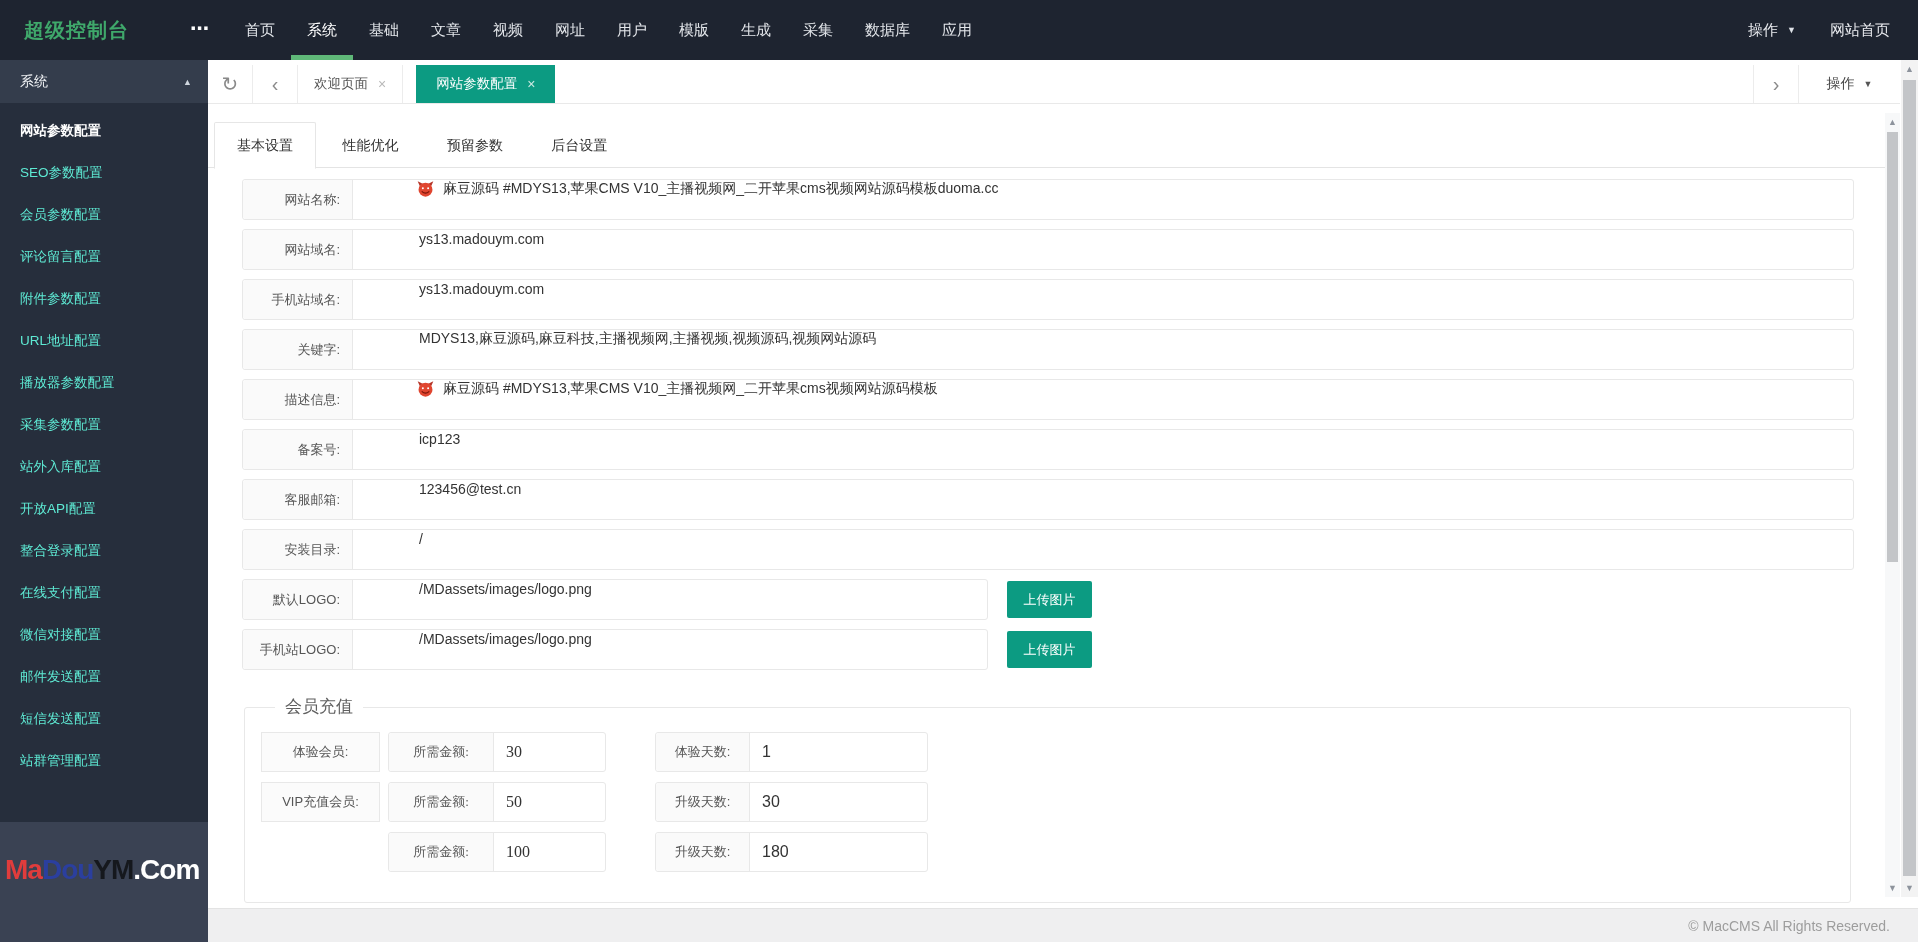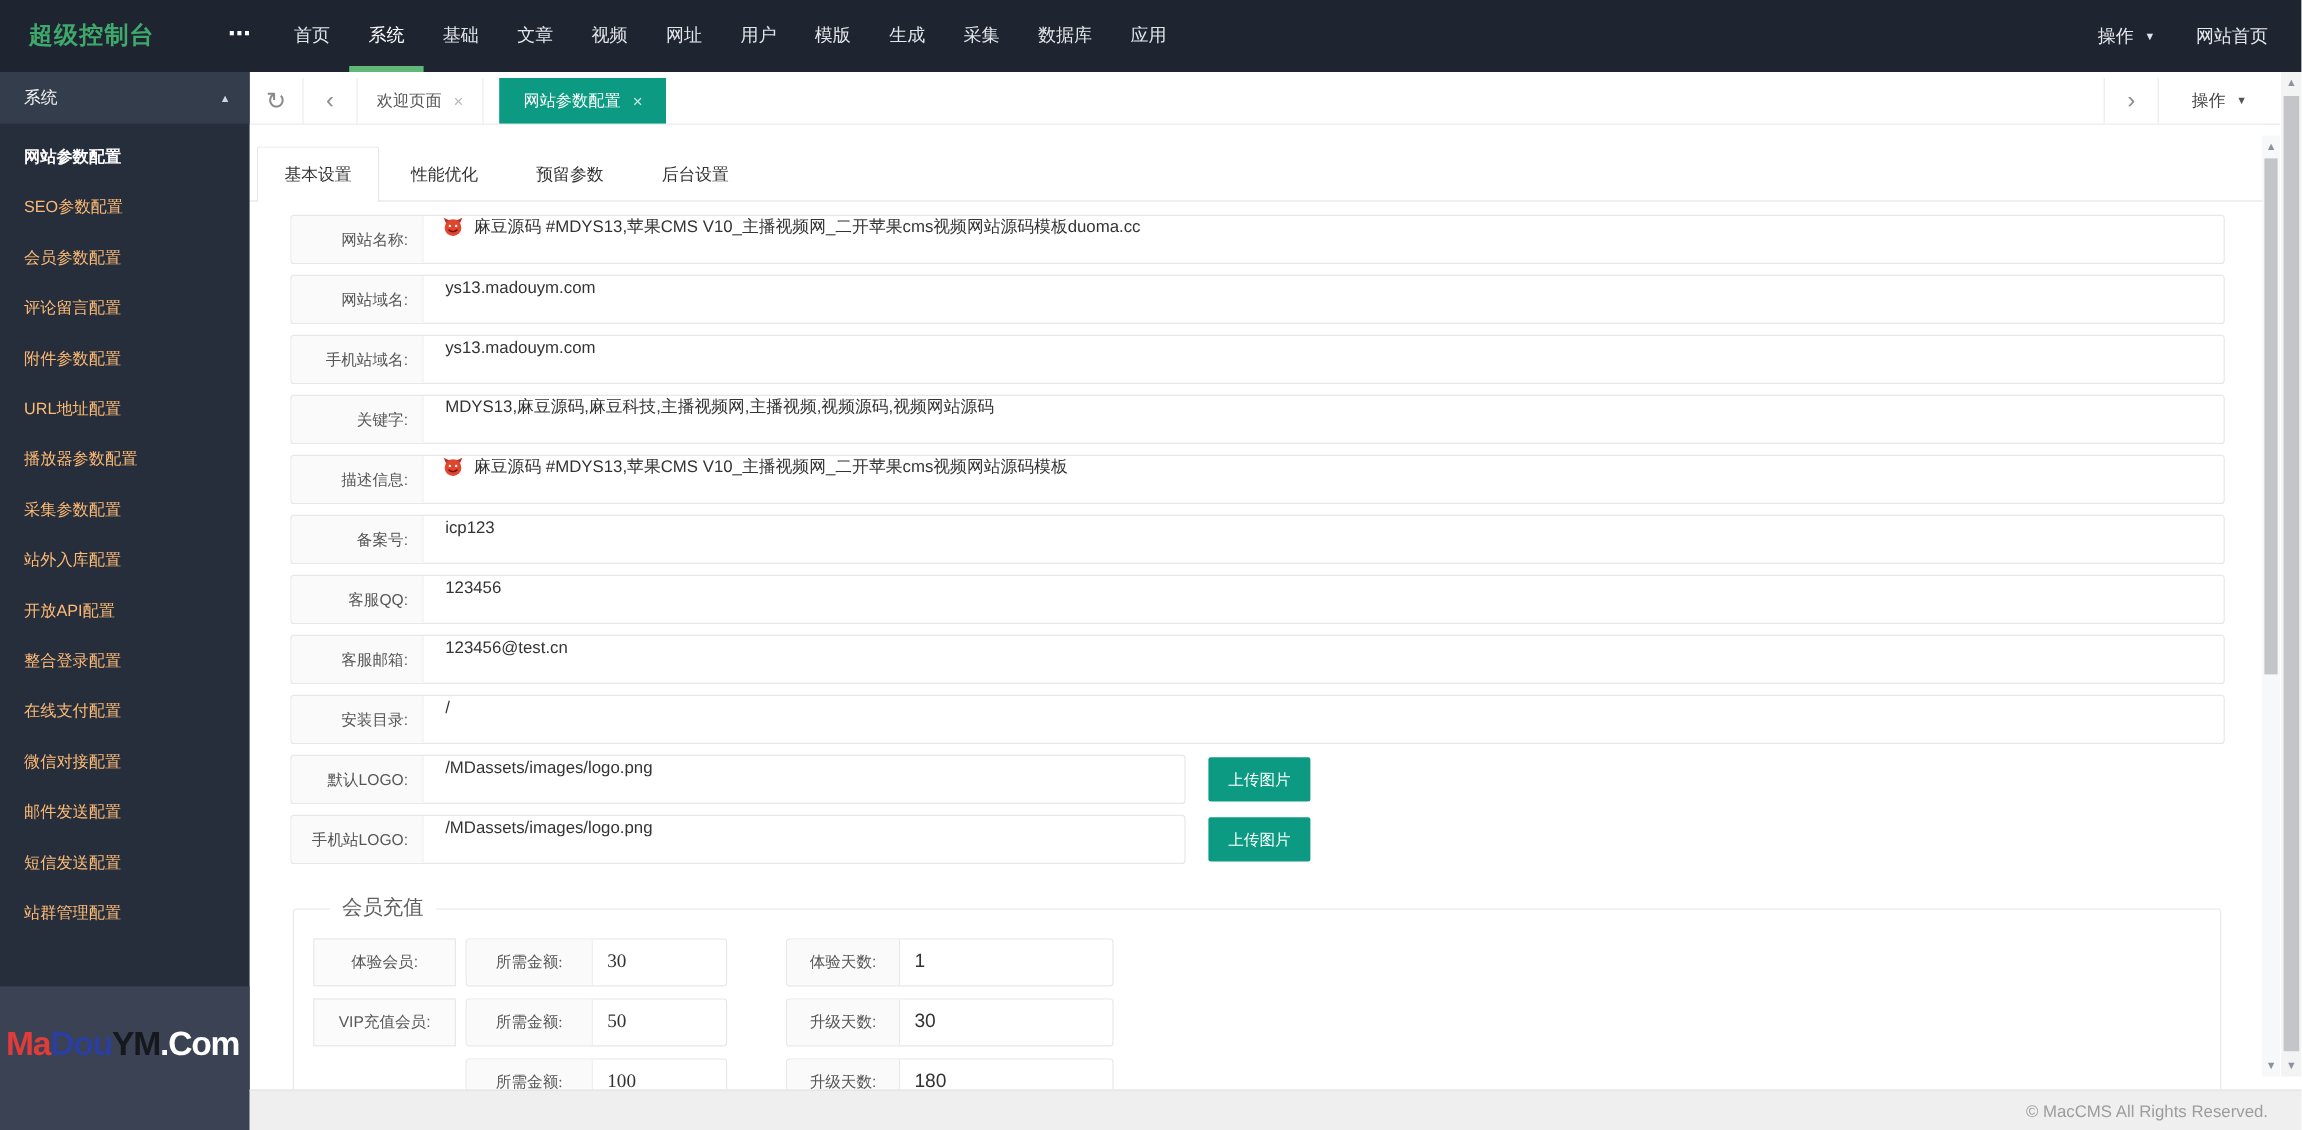--- a/index.html
+++ b/index.html
@@ -17,21 +17,21 @@
   .top-right{position:absolute;right:28px;top:0;height:60px;display:flex;align-items:center;gap:34px;}
   .top-act{color:#e8eaee;font-size:15px;display:flex;align-items:center;gap:9px;}
   .top-act .caret{font-size:9px;color:#dfe3e8;}
   .top-home{color:#e8eaee;font-size:15px;}
   
   .sidebar{position:absolute;left:0;top:60px;width:208px;height:882px;background:#262e3c;z-index:20;}
   .side-head{height:43px;background:#343d4c;display:flex;align-items:center;justify-content:space-between;
              padding:0 16px 0 20px;color:#f1f3f5;font-size:14px;}
   .side-head .caret{font-size:9px;color:#cfd6de;}
   .side-items{padding-top:7px;}
-  .side-item{height:42px;line-height:42px;padding-left:20px;font-size:13.5px;color:#fdba74;cursor:pointer;}
+  .side-item{height:42px;line-height:42px;padding-left:20px;font-size:13.5px;color:#5eead4;cursor:pointer;}
   .side-item.active{color:#fff;font-weight:bold;}
   .side-foot{position:absolute;left:0;bottom:0;width:208px;height:120px;background:#3a4253;}
   .side-logo{position:absolute;left:5px;top:32px;font-size:28px;font-weight:800;letter-spacing:-1px;white-space:nowrap;}
   .lg-red{color:#e03c3c;} .lg-blue{color:#2b3f9e;} .lg-dark{color:#15181d;} .lg-white{color:#ffffff;}
   
   .tabbar{position:absolute;left:208px;top:60px;width:1692px;height:44px;background:#fff;
           border-bottom:1px solid #e9e9e9;display:flex;align-items:flex-end;box-sizing:border-box;}
   .tb-cell{height:38px;display:flex;align-items:center;justify-content:center;box-sizing:border-box;cursor:pointer;}
   .tb-icon{width:45px;border-right:1px solid #ececec;color:#8a8a8a;font-size:20px;}
   .tb-tab{padding:0 16px;border-right:1px solid #ececec;font-size:13.5px;color:#555;gap:10px;}
@@ -46,21 +46,21 @@
   .main{position:absolute;left:208px;top:104px;width:1677px;height:804px;background:#fff;overflow:hidden;}
   .ctabs{height:63px;border-bottom:1px solid #e4e4e4;padding-left:6px;box-sizing:content-box;}
   .ctab{display:inline-block;vertical-align:bottom;line-height:45px;margin-top:18px;padding:0 22px;
         font-size:14px;color:#333;cursor:pointer;position:relative;}
   .ctab.active{border:1px solid #e6e6e6;border-bottom:1px solid #fff;background:#fff;
                border-radius:2px 2px 0 0;margin-bottom:-1px;z-index:2;text-align:center;}
   .form{padding-top:1px;}
   .row-line{display:flex;align-items:center;margin:9px 0 0 34px;}
   .row-line.first{margin-top:10px;}
   .row-box{display:flex;width:1612px;height:41px;border:1px solid #e8e8e8;border-radius:3px;
-           box-sizing:border-box;background:#fff;}
+           box-sizing:border-box;background:#fff;gap:48px;}
   .row-box.short{width:746px;}
   .row-label{width:110px;flex:none;background:#fafafa;border-right:1px solid #e8e8e8;border-radius:3px 0 0 3px;
              display:flex;align-items:center;justify-content:flex-end;padding-right:12px;
              box-sizing:border-box;font-size:13px;color:#565656;}
   .row-value{flex:1;display:flex;align-items:flex-start;padding-left:16px;gap:7px;min-width:0;}
   .row-value input{border:none;outline:none;flex:1;font-size:14px;color:#333;background:transparent;
                    font-family:inherit;min-width:0;}
   .upload-btn{margin-left:19px;width:85px;height:37px;background:#0c9b82;color:#fff;border:none;
               border-radius:2px;font-size:13px;cursor:pointer;font-family:inherit;}
   .devil{flex:none;display:inline-flex;}
@@ -259,28 +259,20 @@
 
     <div class="row-line">
       <div class="row-box">
         <div class="row-label">备案号:</div>
         <div class="row-value">
             <input value="icp123" style="">
           </div>
       </div>
     </div>
 
-    <div class="row-line">
-      <div class="row-box">
-        <div class="row-label">客服QQ:</div>
-        <div class="row-value">
-            <input value="123456" style="">
-          </div>
-      </div>
-    </div>
 
     <div class="row-line">
       <div class="row-box">
         <div class="row-label">客服邮箱:</div>
         <div class="row-value">
             <input value="123456@test.cn" style="">
           </div>
       </div>
     </div>
 

